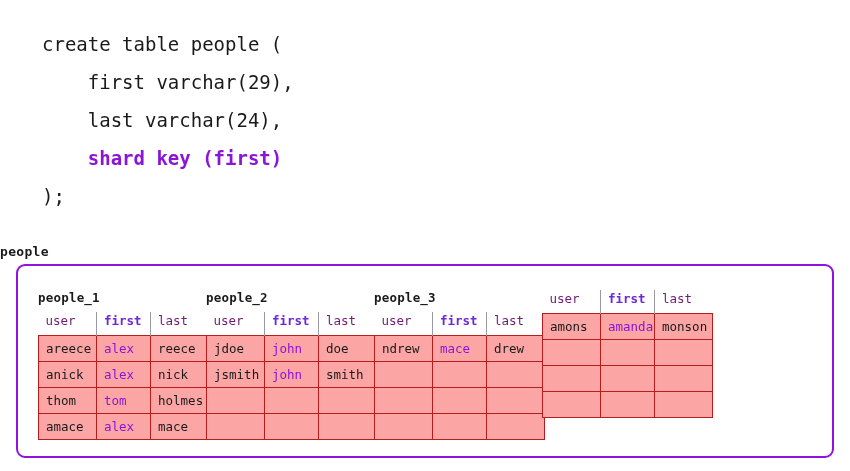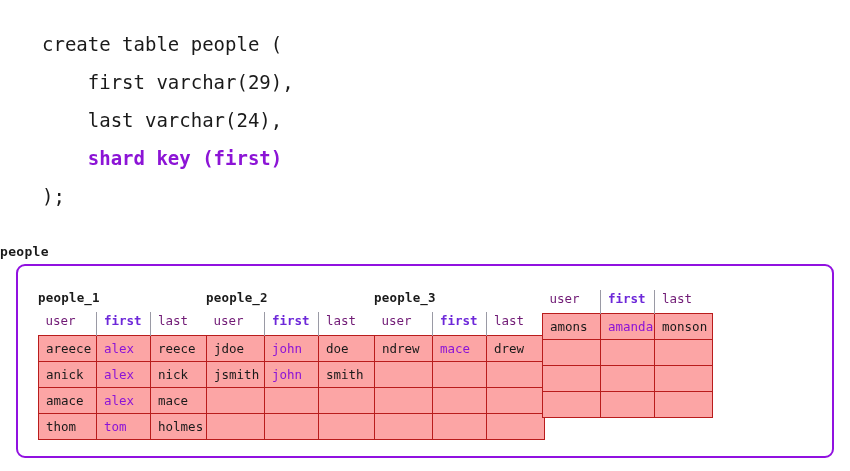--- a/index.html
+++ b/index.html
@@ -166,28 +166,28 @@
               <td class="">areece</td>
               <td class="key-col">alex</td>
               <td class="">reece</td>
             </tr>
             <tr>
               <td class="">anick</td>
               <td class="key-col">alex</td>
               <td class="">nick</td>
             </tr>
             <tr>
+              <td class="">thom</td>
+              <td class="key-col">tom</td>
+              <td class="">holmes</td>
+            </tr>
+            <tr>
               <td class="">amace</td>
               <td class="key-col">alex</td>
               <td class="">mace</td>
-            </tr>
-            <tr>
-              <td class="">thom</td>
-              <td class="key-col">tom</td>
-              <td class="">holmes</td>
             </tr>
           </tbody>
         </table>
       </div>
       <div class="shard">
         <div class="shard-label">people_2</div>
         <table class="shard-table">
           <colgroup>
             <col class="c-user">
             <col class="c-first">

